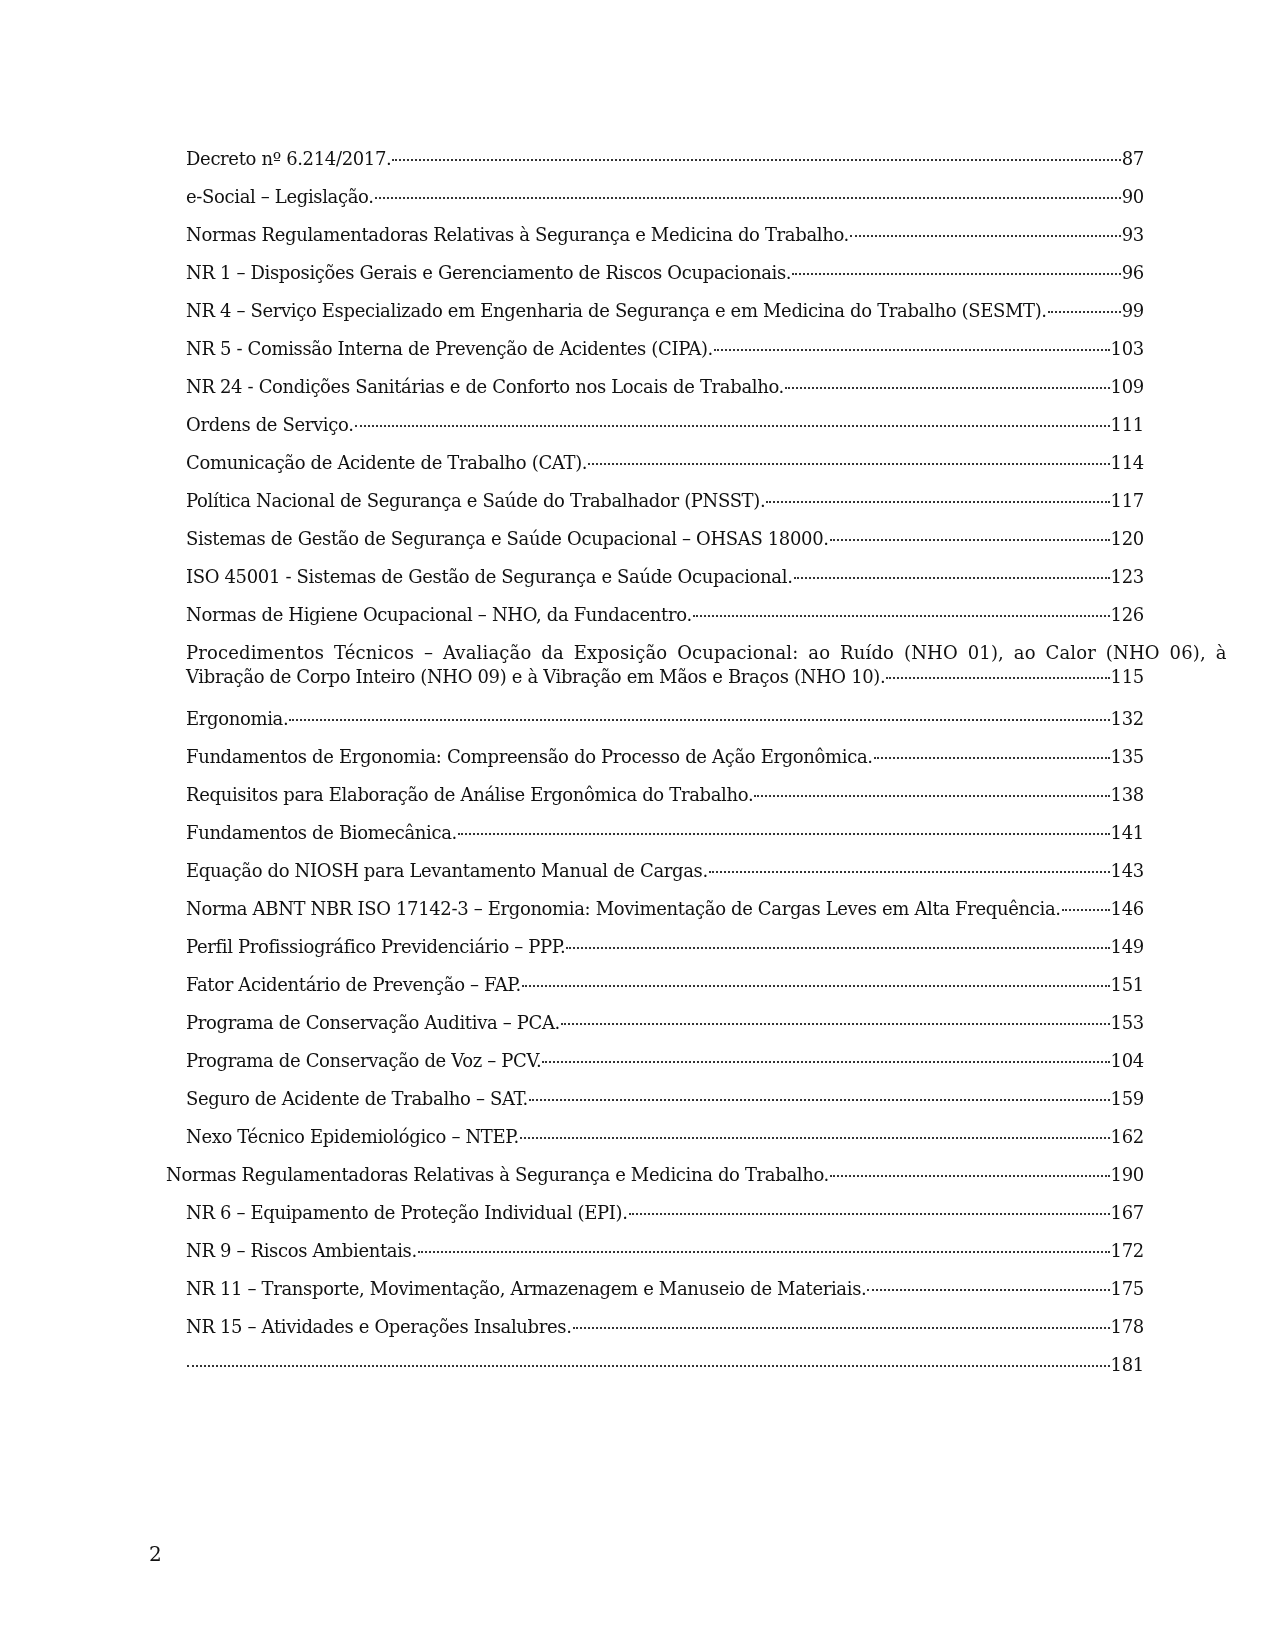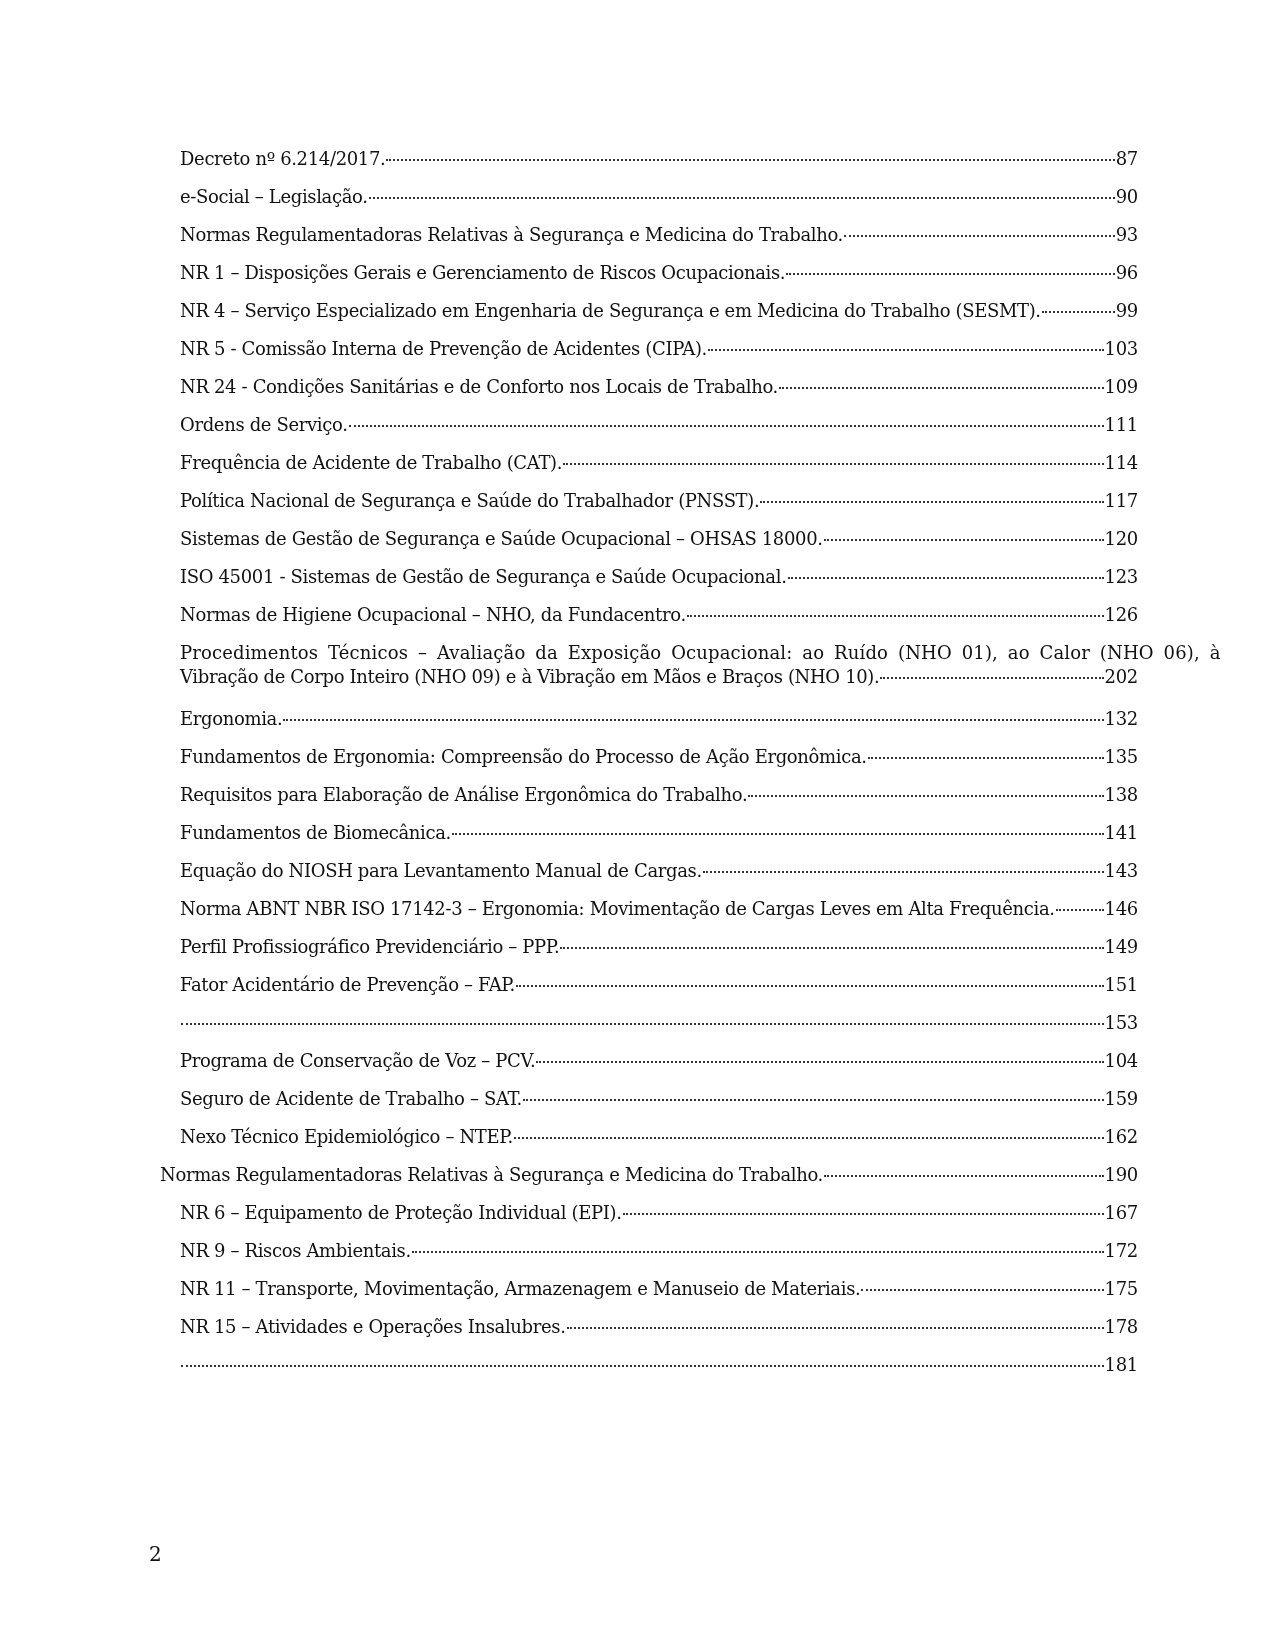--- a/index.html
+++ b/index.html
@@ -2,21 +2,21 @@
 <html><head>
 <meta charset="utf-8">
 <style>
   html, body { margin: 0; padding: 0; background: #ffffff; }
   body {
     width: 1275px; height: 1650px; position: relative; overflow: hidden;
     font-family: "DejaVu Serif", "Liberation Serif", serif;
     color: #111111;
   }
   .toc {
-    position: absolute; left: 10px; top: 147px; width: 1062px;
+    position: absolute; left: 16px; top: 147px; width: 1062px;
   }
   .entry {
     position: relative;
     font-size: 18px;
     line-height: 24px;
     height: 38px;
     box-sizing: border-box;
   }
   .entry.level2 { margin-left: 170px; width: 958px; }
   .entry.level1 { margin-left: 150px; width: 978px; }
@@ -98,21 +98,21 @@
     </div>
     <div class="entry level2">
       <div class="row">
         <span class="title">Ordens de Serviço.</span>
         <span class="leader"></span>
         <span class="page">111</span>
       </div>
     </div>
     <div class="entry level2">
       <div class="row">
-        <span class="title">Frequência de Acidente de Trabalho (CAT).</span>
+        <span class="title">Comunicação de Acidente de Trabalho (CAT).</span>
         <span class="leader"></span>
         <span class="page">114</span>
       </div>
     </div>
     <div class="entry level2">
       <div class="row">
         <span class="title">Política Nacional de Segurança e Saúde do Trabalhador (PNSST).</span>
         <span class="leader"></span>
         <span class="page">117</span>
       </div>
@@ -136,21 +136,21 @@
         <span class="title">Normas de Higiene Ocupacional – NHO, da Fundacentro.</span>
         <span class="leader"></span>
         <span class="page">126</span>
       </div>
     </div>
     <div class="entry level2 multi">
       <div class="line1">Procedimentos Técnicos – Avaliação da Exposição Ocupacional: ao Ruído (NHO 01), ao Calor (NHO 06), à</div>
       <div class="row">
         <span class="title">Vibração de Corpo Inteiro (NHO 09) e à Vibração em Mãos e Braços (NHO 10).</span>
         <span class="leader"></span>
-        <span class="page">202</span>
+        <span class="page">115</span>
       </div>
     </div>
     <div class="entry level2">
       <div class="row">
         <span class="title">Ergonomia.</span>
         <span class="leader"></span>
         <span class="page">132</span>
       </div>
     </div>
     <div class="entry level2">
@@ -197,20 +197,21 @@
     </div>
     <div class="entry level2">
       <div class="row">
         <span class="title">Fator Acidentário de Prevenção – FAP.</span>
         <span class="leader"></span>
         <span class="page">151</span>
       </div>
     </div>
     <div class="entry level2">
       <div class="row">
+        <span class="title">Programa de Conservação Auditiva – PCA.</span>
         <span class="leader"></span>
         <span class="page">153</span>
       </div>
     </div>
     <div class="entry level2">
       <div class="row">
         <span class="title">Programa de Conservação de Voz – PCV.</span>
         <span class="leader"></span>
         <span class="page">104</span>
       </div>

